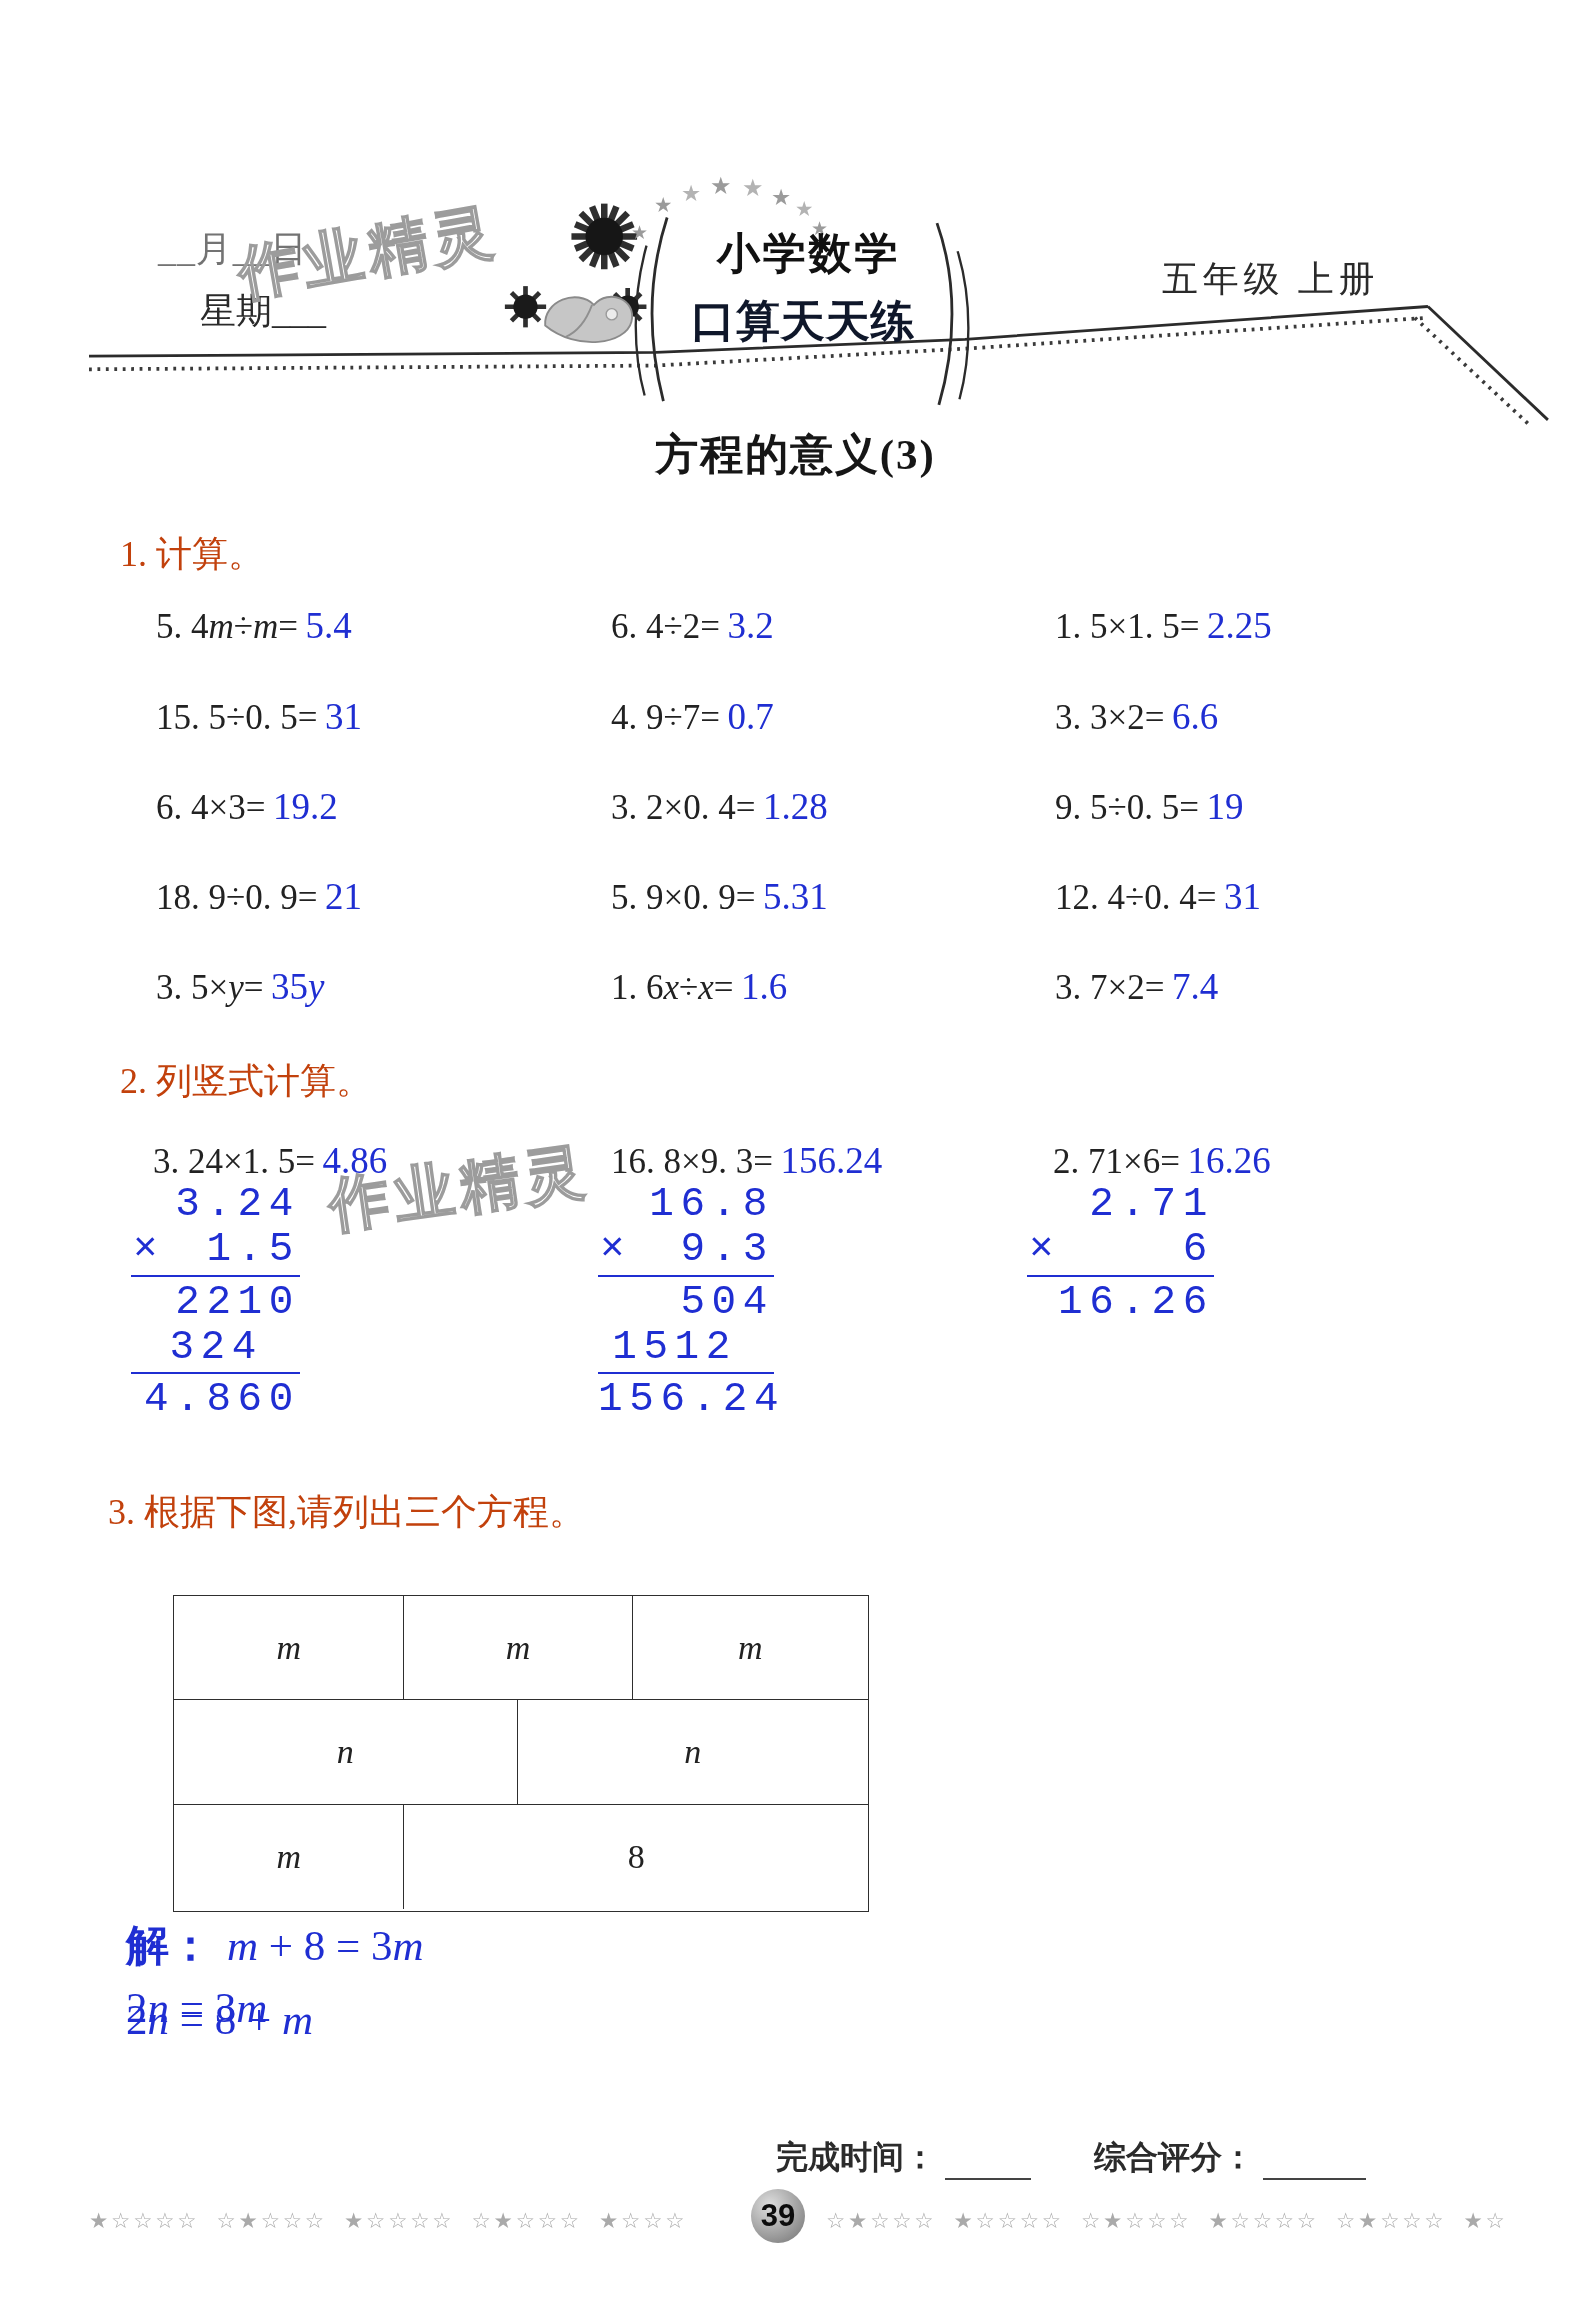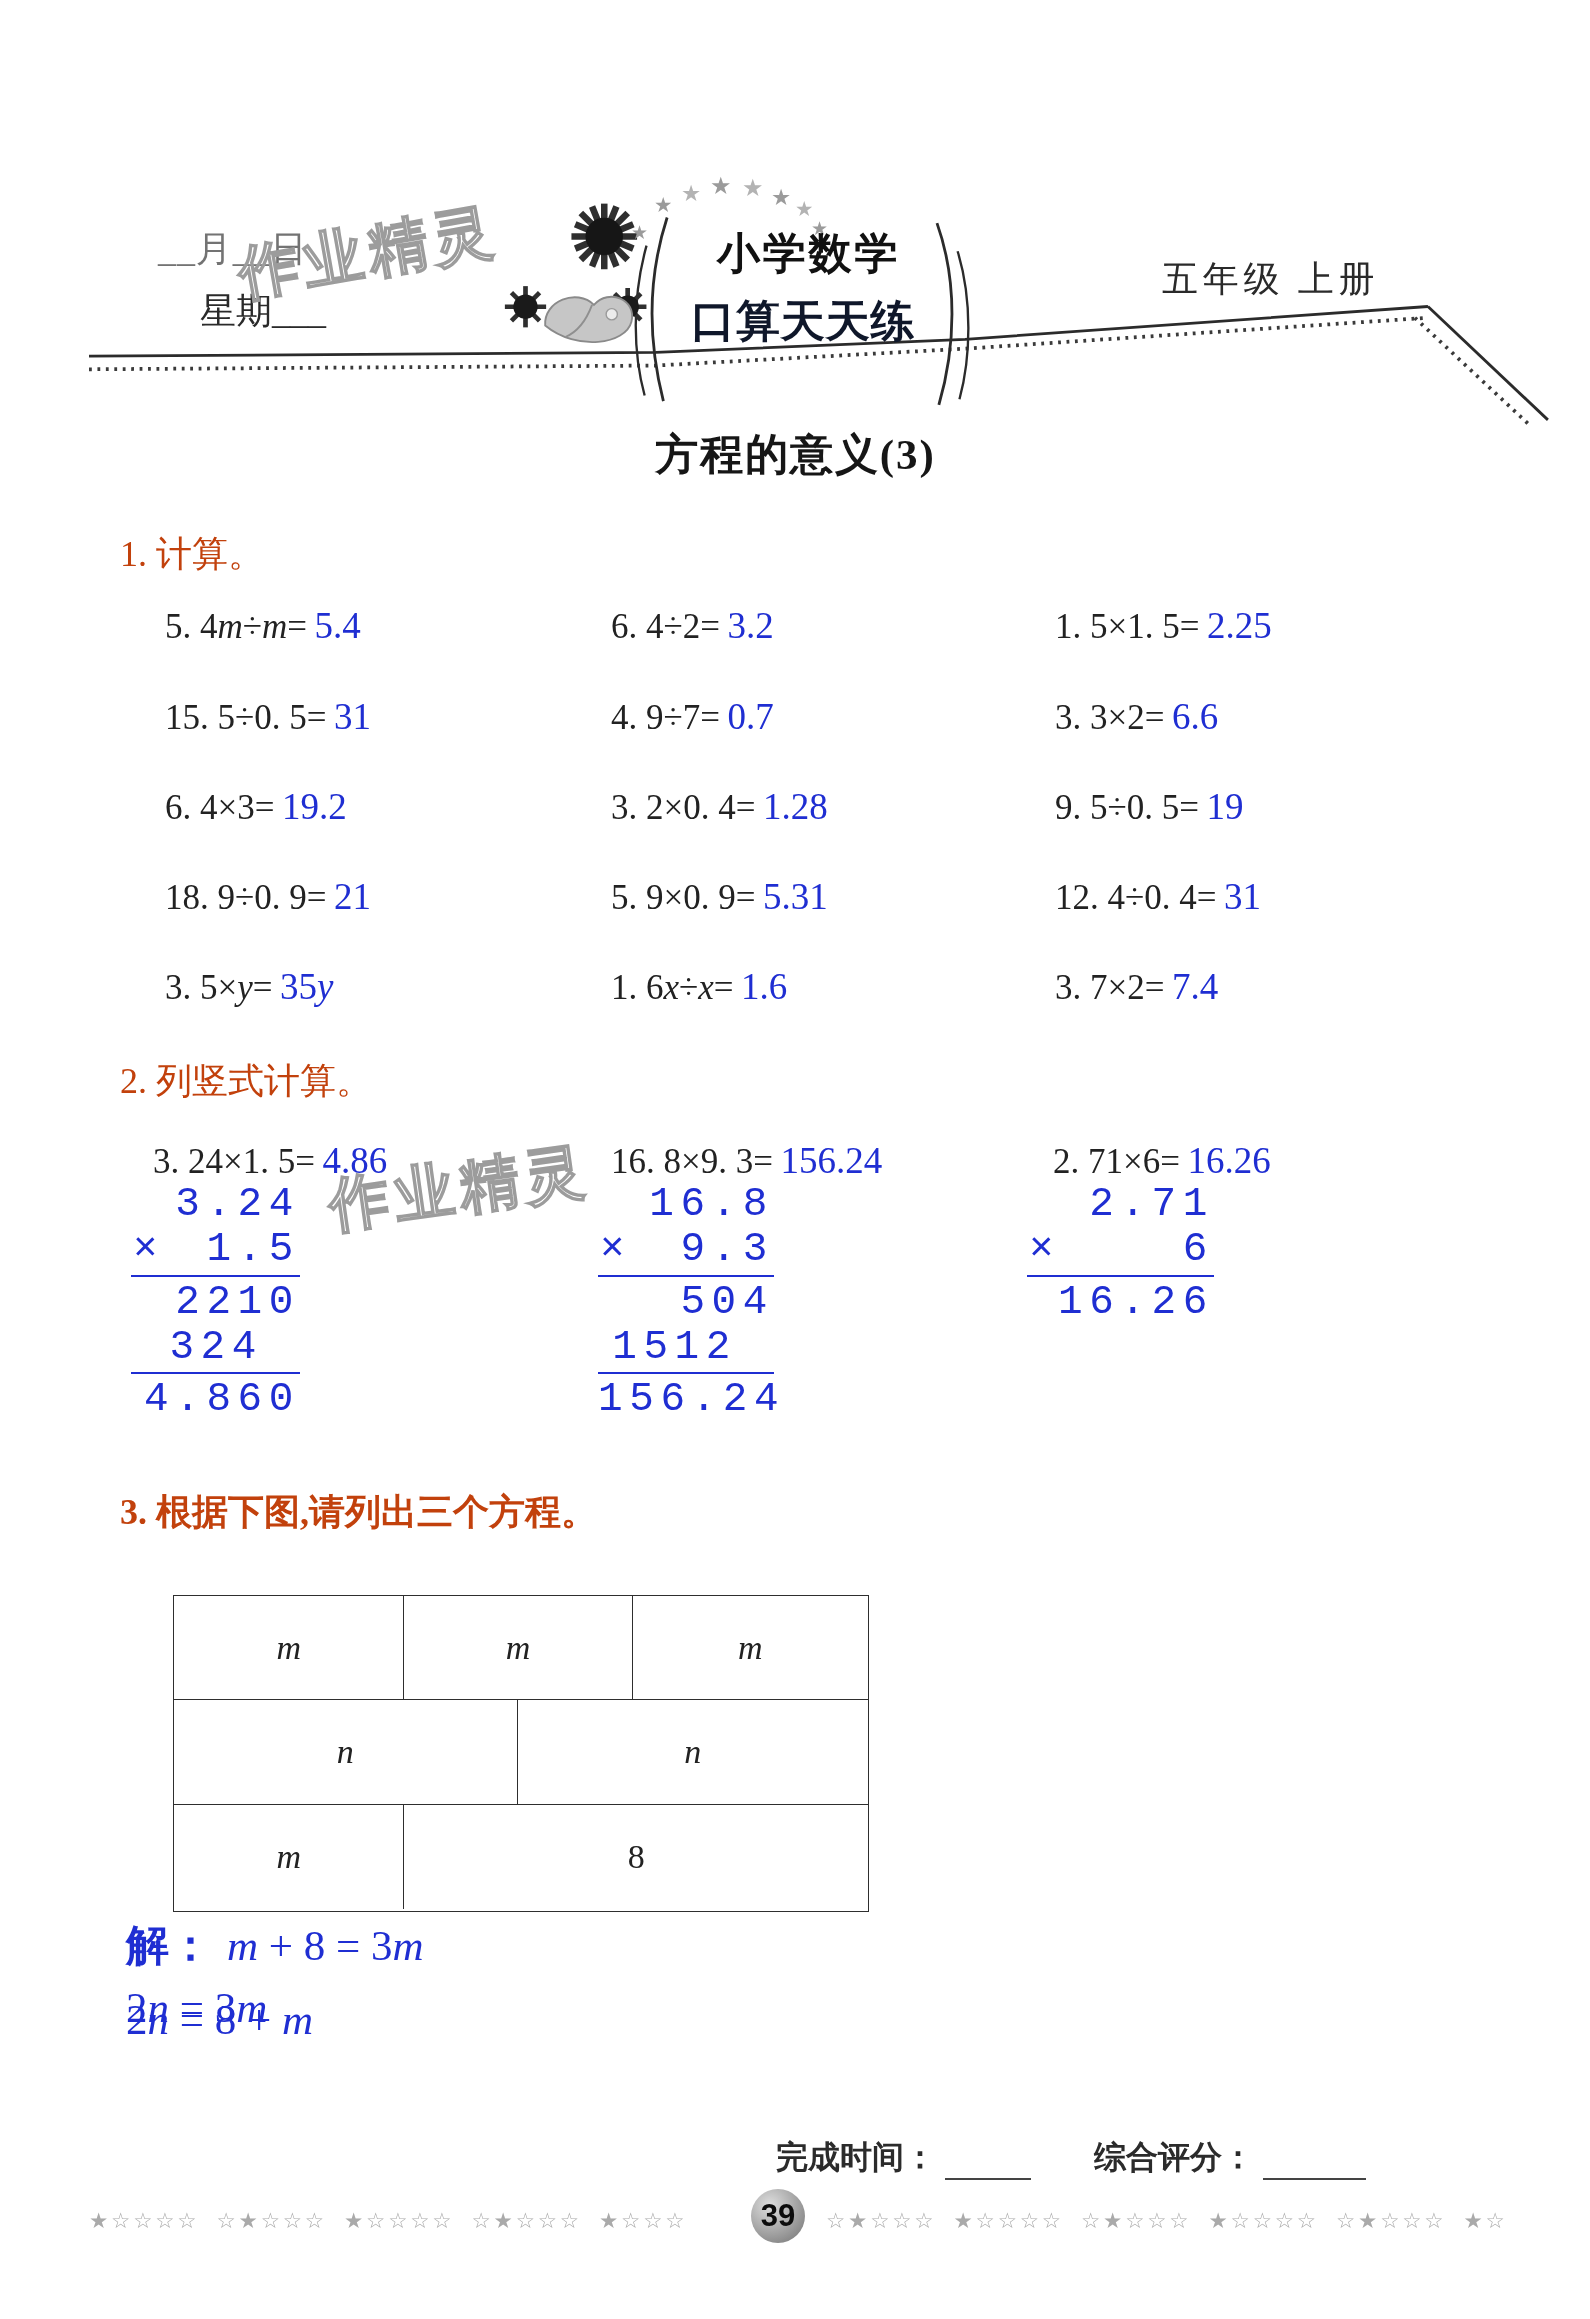--- a/index.html
+++ b/index.html
@@ -25,25 +25,25 @@
   .logo-line1{left:705px;top:225px;font-size:43px;font-weight:900;letter-spacing:2.8px;
     font-family:"Liberation Sans","DejaVu Sans",sans-serif;color:#111;margin-left:12px;}
   .logo-line2{left:691px;top:292px;font-size:44px;font-weight:900;letter-spacing:0.9px;
     font-family:Liberation Serif, serif;color:#0f172a;}
   .grade{left:1162px;top:255px;font-size:36px;letter-spacing:4.7px;color:#2a2a2a;}
   
   .page-title{left:0;top:426px;width:1591px;text-align:center;font-size:43px;font-weight:700;color:#161616;letter-spacing:1.9px;}
   .sec-head{font-size:36px;color:#c2410c;}
   .sh1{left:120px;top:530px;}
   .sh2{left:120px;top:1057px;}
-  .sh3{left:120px;top:1488px;font-weight:bold;}
+  .sh3{left:108px;top:1488px;}
   
   .p-row{position:absolute;left:0;width:1591px;height:49px;}
   .p-cell{position:absolute;white-space:nowrap;}
-  .pc1{left:165px;} .pc2{left:611px;} .pc3{left:1055px;}
+  .pc1{left:156px;} .pc2{left:611px;} .pc3{left:1055px;}
   .q{font-size:35px;color:#222;}
   .a{font-size:37px;color:#1f2ed2;margin-left:7.5px;}
   
   .vc{position:absolute;top:1182px;color:#1f2ed2;font-size:41px;}
   #vc1{left:131px;width:169px;}
   #vc2{left:598px;width:176px;}
   #vc3{left:1027px;width:187px;}
   .vrow{height:45px;line-height:45px;text-align:right;letter-spacing:6.6px;position:relative;white-space:nowrap;font-family:Liberation Mono, monospace;}
   .msign{position:absolute;left:1.9px;letter-spacing:0;}
   .rule{border-top:2.8px solid #1f2ed2;margin:2.8px 0 2.8px 0;height:0;}

